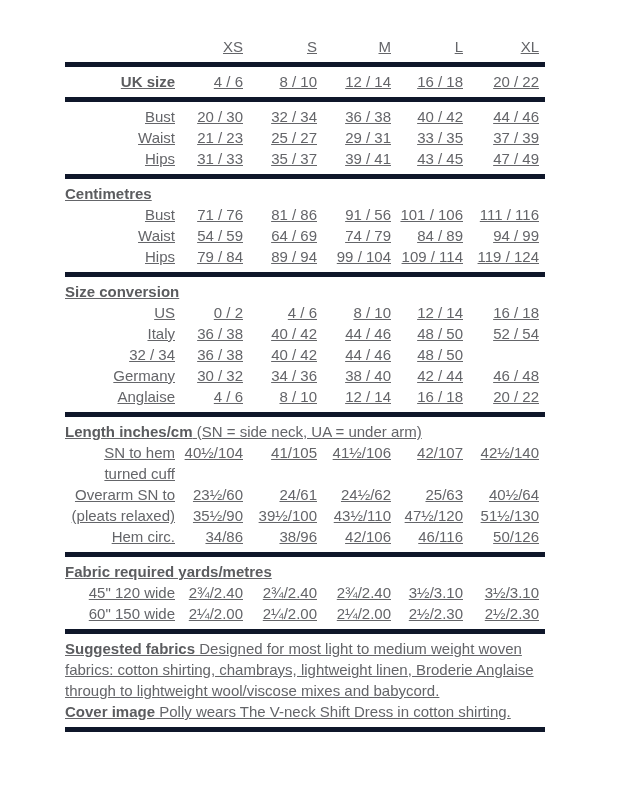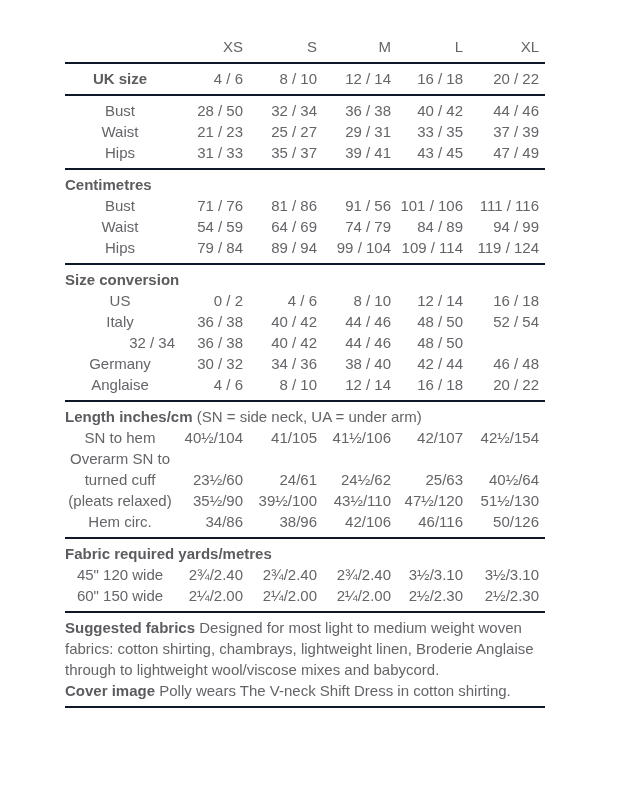--- a/index.html
+++ b/index.html
@@ -6,26 +6,26 @@
   html,body { width:620px; height:800px; }
   body {
     background:#ffffff;
     font-family:"Liberation Sans", sans-serif;
     font-size:15px;
     line-height:21px;
     color:#646569;
     padding:36px 75px 0 65px;
   }
   .b { font-weight:700; color:#5b5c5f; }
-  .section { border-bottom:2px solid #0f172a; padding:4px 0 5px 0; }
+  .section { border-bottom:5px solid #0f172a; padding:4px 0 5px 0;text-decoration:underline; }
   .section.sec-head { padding-top:0; }
   .row { display:grid; grid-template-columns:110px 68px 74px 74px 72px 76px; padding-right:6px; }
   .cell { white-space:nowrap; overflow:visible; }
   .val { text-align:right; }
-  .lbl { text-align:center; }
+  .lbl { text-align:right; }
   .span { grid-column:1 / -1; }
   .row2 { align-items:end; }
   .notes p { margin:0; }
 </style>
 </head>
 <body>
 
 <div>
 
   <div class="section sec-head">
@@ -46,21 +46,21 @@
       <div class="cell val">8 / 10</div>
       <div class="cell val">12 / 14</div>
       <div class="cell val">16 / 18</div>
       <div class="cell val">20 / 22</div>
     </div>
   </div>
 
   <div class="section">
     <div class="row">
       <div class="cell lbl">Bust</div>
-      <div class="cell val">28 / 50</div>
+      <div class="cell val">20 / 30</div>
       <div class="cell val">32 / 34</div>
       <div class="cell val">36 / 38</div>
       <div class="cell val">40 / 42</div>
       <div class="cell val">44 / 46</div>
     </div>
     <div class="row">
       <div class="cell lbl">Waist</div>
       <div class="cell val">21 / 23</div>
       <div class="cell val">25 / 27</div>
       <div class="cell val">29 / 31</div>
@@ -155,26 +155,26 @@
   <div class="section">
     <div class="row">
       <div class="cell span"><span class="b">Length inches/cm</span><span> (SN = side neck, UA = under arm)</span></div>
     </div>
     <div class="row">
       <div class="cell lbl">SN to hem</div>
       <div class="cell val">40½/104</div>
       <div class="cell val">41/105</div>
       <div class="cell val">41½/106</div>
       <div class="cell val">42/107</div>
-      <div class="cell val">42½/154</div>
+      <div class="cell val">42½/140</div>
     </div>
     <div class="row row2">
       <div class="cell lbl">
+        <div>turned cuff</div>
         <div>Overarm SN to</div>
-        <div>turned cuff</div>
       </div>
       <div class="cell val">23½/60</div>
       <div class="cell val">24/61</div>
       <div class="cell val">24½/62</div>
       <div class="cell val">25/63</div>
       <div class="cell val">40½/64</div>
     </div>
     <div class="row row2">
       <div class="cell lbl">
         <div>(pleats relaxed)</div>

